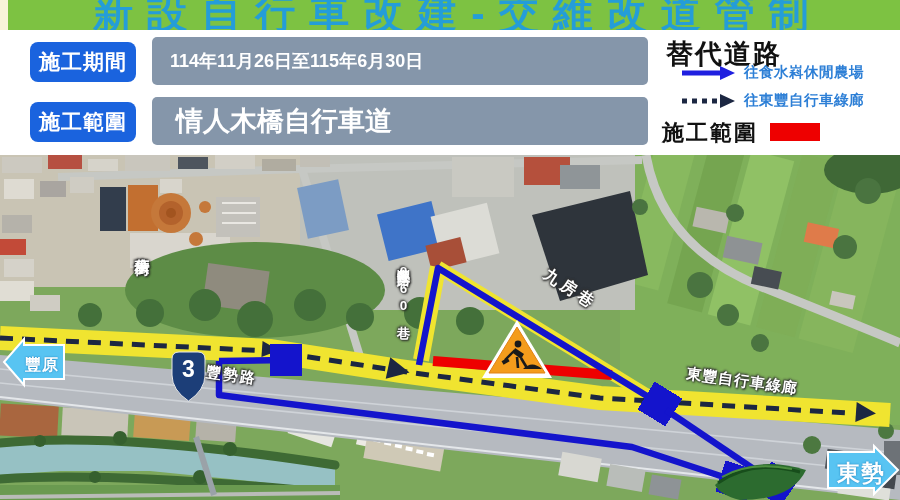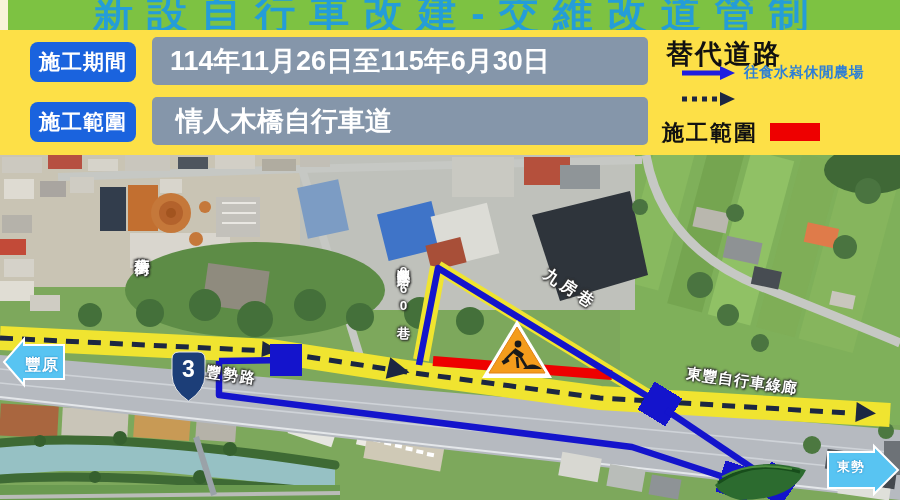--- a/index.html
+++ b/index.html
@@ -5,27 +5,27 @@
   html,body{margin:0;padding:0;}
   body{font-family:"Liberation Sans","DejaVu Sans",sans-serif;}
   .poster{position:relative;width:900px;height:500px;overflow:hidden;background:#f8f4da;}
 
   
   .title-bar{position:absolute;left:8px;top:0;width:900px;height:30px;background:#7dc242;overflow:hidden;}
   .title-text{position:absolute;left:0;top:-14px;width:900px;text-align:center;white-space:nowrap;
     font-size:40px;font-weight:900;letter-spacing:14px;color:#249dd8;}
 
   
-  .info{position:absolute;left:0;top:30px;width:900px;height:125px;background:#fde047;}
+  .info{position:absolute;left:0;top:30px;width:900px;height:125px;background:#ffffff;}
   .tag{position:absolute;width:106px;height:40px;background:#1a63de;border-radius:8px;color:#fff;
     font-size:21px;font-weight:bold;display:flex;align-items:center;justify-content:center;letter-spacing:1px;}
   .tag1{left:30px;top:12px;} .tag2{left:30px;top:72px;}
   .gbox{position:absolute;left:152px;width:496px;background:#8596aa;border-radius:5px;color:#fff;
     font-weight:bold;display:flex;align-items:center;padding-left:18px;box-sizing:border-box;}
-  .gbox1{top:7px;height:48px;font-size:27px;}
+  .gbox1{top:7px;height:48px;font-size:18px;}
   .gbox2{top:67px;height:48px;font-size:27px;padding-left:24px;}
 
   
   .lg-title{position:absolute;left:666px;top:6px;font-size:27px;font-weight:900;color:#111;letter-spacing:2px;}
   .lg-item{position:absolute;display:flex;align-items:center;}
   .lg-item1{left:680px;top:33px;} .lg-item2{left:680px;top:61px;}
   .lg-item .lbl{font-size:14.5px;font-weight:bold;color:#2d7fd6;margin-left:8px;letter-spacing:.5px;}
   .lg-scope{position:absolute;left:662px;top:88px;font-size:22px;font-weight:900;color:#111;letter-spacing:2px;}
   .lg-swatch{position:absolute;left:770px;top:93px;width:50px;height:18px;}
 
@@ -34,21 +34,21 @@
   .map svg{position:absolute;left:0;top:0;}
   .mlabel{position:absolute;color:#fff;font-weight:bold;
     text-shadow:0 0 3px #333,1px 1px 2px #222,-1px -1px 2px #333;white-space:nowrap;}
   .vert{writing-mode:vertical-rl;text-orientation:upright;letter-spacing:2px;}
   .lbl-guanghua{left:132px;top:90px;font-size:15px;}
   .lbl-860{left:394px;top:103px;font-size:13.5px;height:125px;}
   .lbl-jiufang{left:540px;top:124px;font-size:16px;transform:rotate(33deg);letter-spacing:4px;}
   .lbl-fengshi{left:206px;top:211px;font-size:15px;transform:rotate(8deg);letter-spacing:2px;}
   .lbl-corridor{left:686px;top:217px;font-size:15px;transform:rotate(8deg);letter-spacing:1px;}
   .lbl-fengyuan{left:25px;top:200px;font-size:16px;letter-spacing:1px;text-shadow:0 0 2px #1577b5;}
-  .lbl-dongshi{left:837px;top:303px;font-size:13px;letter-spacing:1px;text-shadow:0 0 2px #1577b5;}
+  .lbl-dongshi{left:837px;top:303px;font-size:23px;letter-spacing:1px;text-shadow:0 0 2px #1577b5;}
   .lbl-shield{left:172px;top:201px;width:33px;text-align:center;font-size:23px;text-shadow:none;}
 </style>
 </head>
 <body>
 
 <div class="poster">
 
   <div class="title-bar">
     <div class="title-text">新設自行車改建-交維改道管制</div>
   </div>
@@ -67,20 +67,21 @@
         <polygon points="40,1 55,8 40,15" fill="#1f1fe0"></polygon>
       </svg>
       <span class="lbl">往食水嵙休閒農場</span>
     </div>
 
     <div class="lg-item lg-item2">
       <svg width="56" height="16">
         <line x1="2" y1="8" x2="42" y2="8" stroke="#1c2742" stroke-width="5" stroke-dasharray="5 5"></line>
         <polygon points="40,1 55,8 40,15" fill="#1c2742"></polygon>
       </svg>
+      <span class="lbl">往東豐自行車綠廊</span>
     </div>
 
     <div class="lg-scope">施工範圍</div>
     <svg class="lg-swatch" width="50" height="18">
       <rect x="0" y="0" width="50" height="18" fill="#ee0000"></rect>
     </svg>
   </div>
 
   <div class="map">
     <svg width="900" height="345" viewBox="0 0 900 345">

